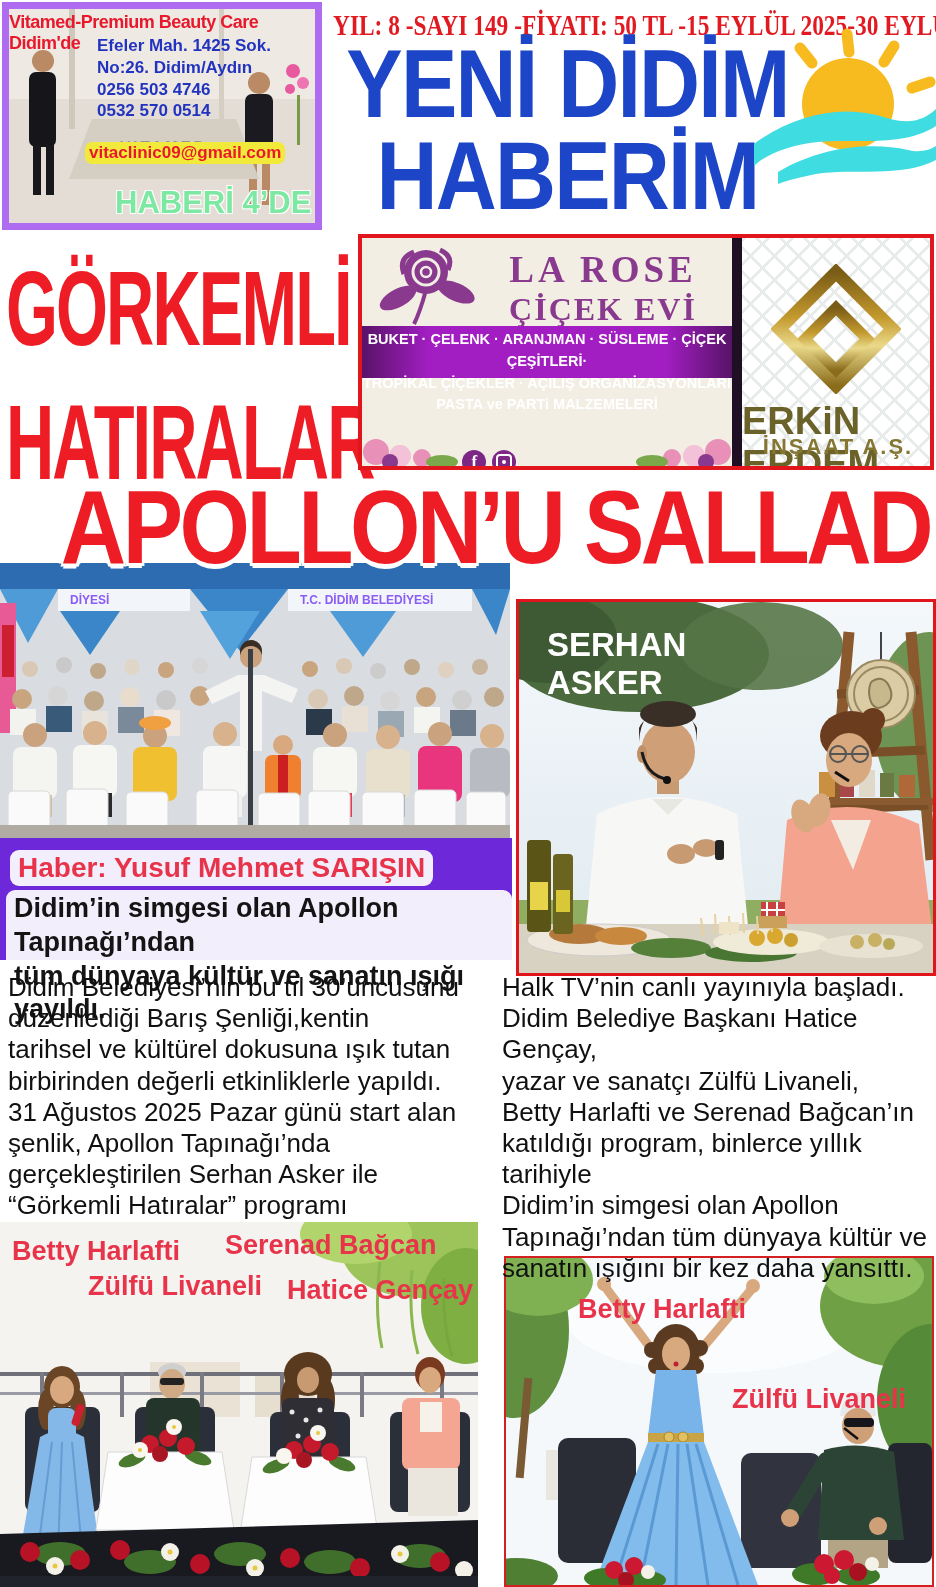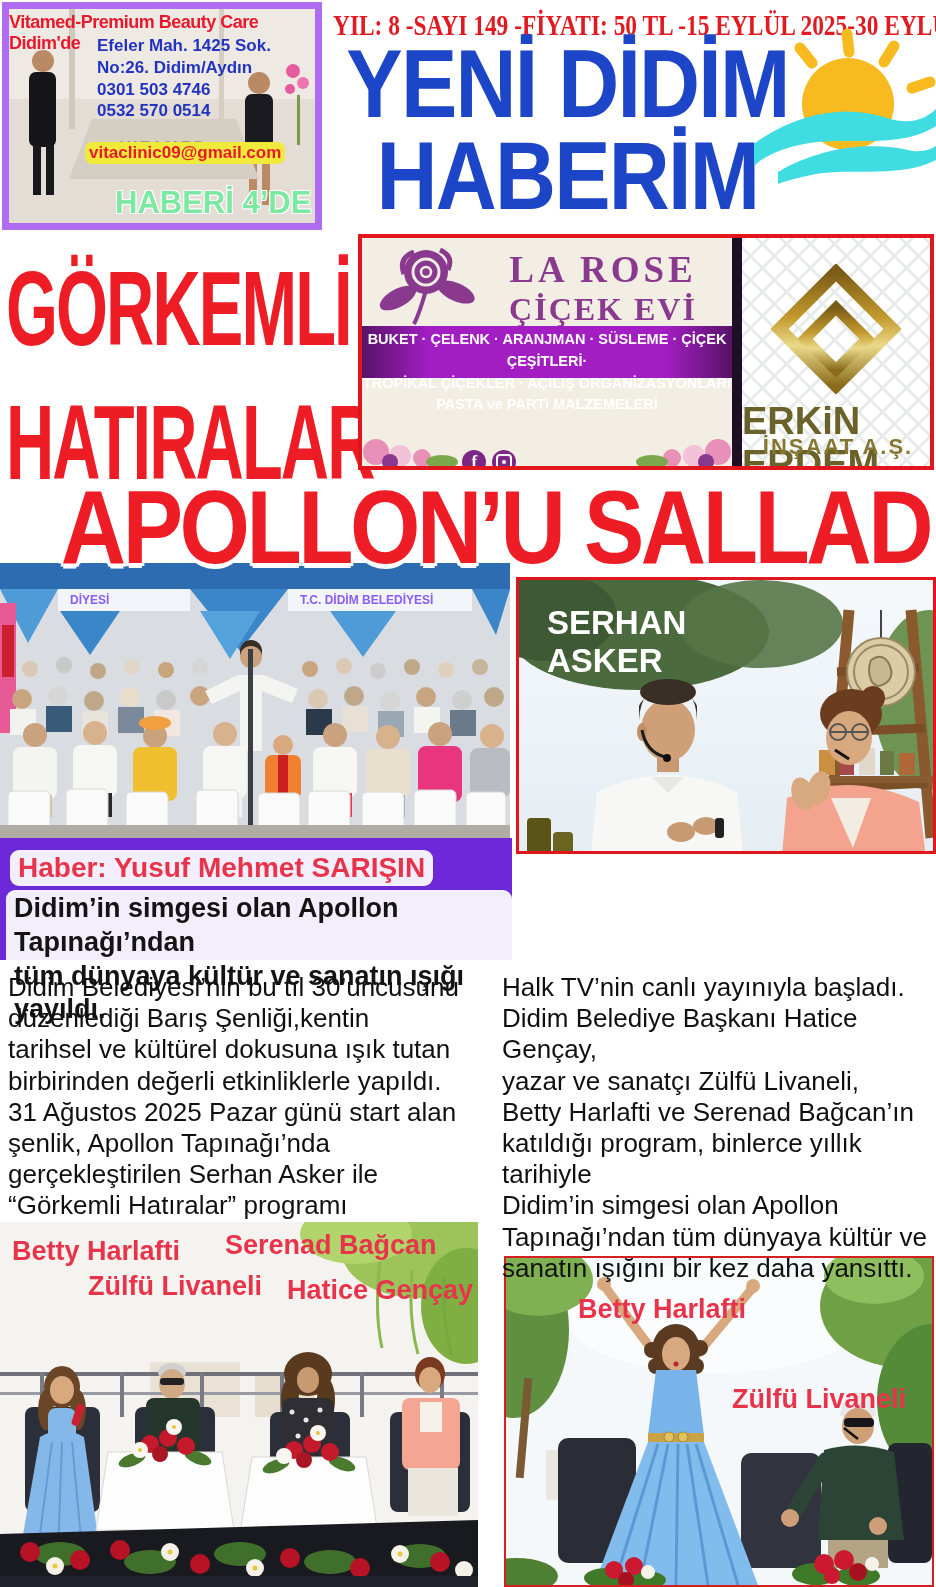--- a/index.html
+++ b/index.html
@@ -71,21 +71,21 @@
                             repeating-linear-gradient(135deg,#e7eceb 0 3px,transparent 3px 17px); }
   .erkin-company { position:absolute; left:0; top:162px; width:100%; text-align:left; color:#6b622a;
                    font-weight:bold; font-size:38px; letter-spacing:0px; }
   .erkin-sub { position:absolute; left:2px; top:196px; width:100%; text-align:center; color:#857631;
                font-weight:bold; font-size:22px; letter-spacing:2px; }
 
   
   .photo { overflow:hidden; }
   .crowd-photo { left:0; top:563px; width:510px; height:275px; z-index:1; }
   .tent-text { position:absolute; color:#8b5cf6; font-weight:bold; font-size:12px; white-space:nowrap; }
-  .serhan-photo { left:516px; top:577px; width:420px; height:277px; border:3px solid #e0161c; z-index:1; }
+  .serhan-photo { left:516px; top:599px; width:420px; height:377px; border:3px solid #e0161c; z-index:1; }
   .label-white { position:absolute; color:#fff; font-weight:bold; font-size:33px; line-height:1.15; }
   .label-black { position:absolute; color:#101010; font-weight:bold; font-size:33px; line-height:1.15; }
 
   
   .byline-band { left:0; top:838px; width:512px; height:122px; background:#6d28d9; z-index:2; }
   .reporter { position:absolute; left:10px; top:12px; color:#e8344a; font-weight:bold; font-size:28px;
               background:rgba(255,255,255,.92); padding:2px 8px; border-radius:9px; }
   .deck { position:absolute; left:6px; top:52px; color:#141414; font-weight:bold; font-size:27px;
           line-height:1.25; background:rgba(255,255,255,.92); padding:2px 8px; border-radius:9px; }
 
@@ -125,21 +125,21 @@
       <circle cx="294" cy="74" r="6" fill="#ef74b2"></circle>
       <circle cx="281" cy="80" r="5" fill="#e85aa0"></circle>
       <rect x="288" y="86" width="3" height="50" fill="#7a9a4a"></rect>
     </svg>
     <div class="vitamed-desk">
       <span>VITAMED</span>
     </div>
     <div class="vitamed-title">Vitamed-Premium Beauty Care Didim'de</div>
     <div class="vitamed-address pre">Efeler Mah. 1425 Sok.
 No:26. Didim/Aydın
-0301 503 4746
+0256 503 4746
 0532 570 0514</div>
     <div class="vitamed-email">vitaclinic09@gmail.com</div>
     <div class="vitamed-note">HABERİ 4’DE</div>
   </div>
 
   <div class="abs issue-line">YIL: 8 -SAYI 149 -FİYATI: 50 TL -15 EYLÜL 2025-30 EYLÜL 2025</div>
   <div class="abs logo-line logo-1">YENİ DİDİM</div>
   <div class="abs logo-line logo-2">HABERİM</div>
   <svg class="abs" style="left:752px;top:26px;" width="184" height="160" viewBox="0 0 184 160">
     <g stroke="#f7bb20" stroke-width="11" stroke-linecap="round">

